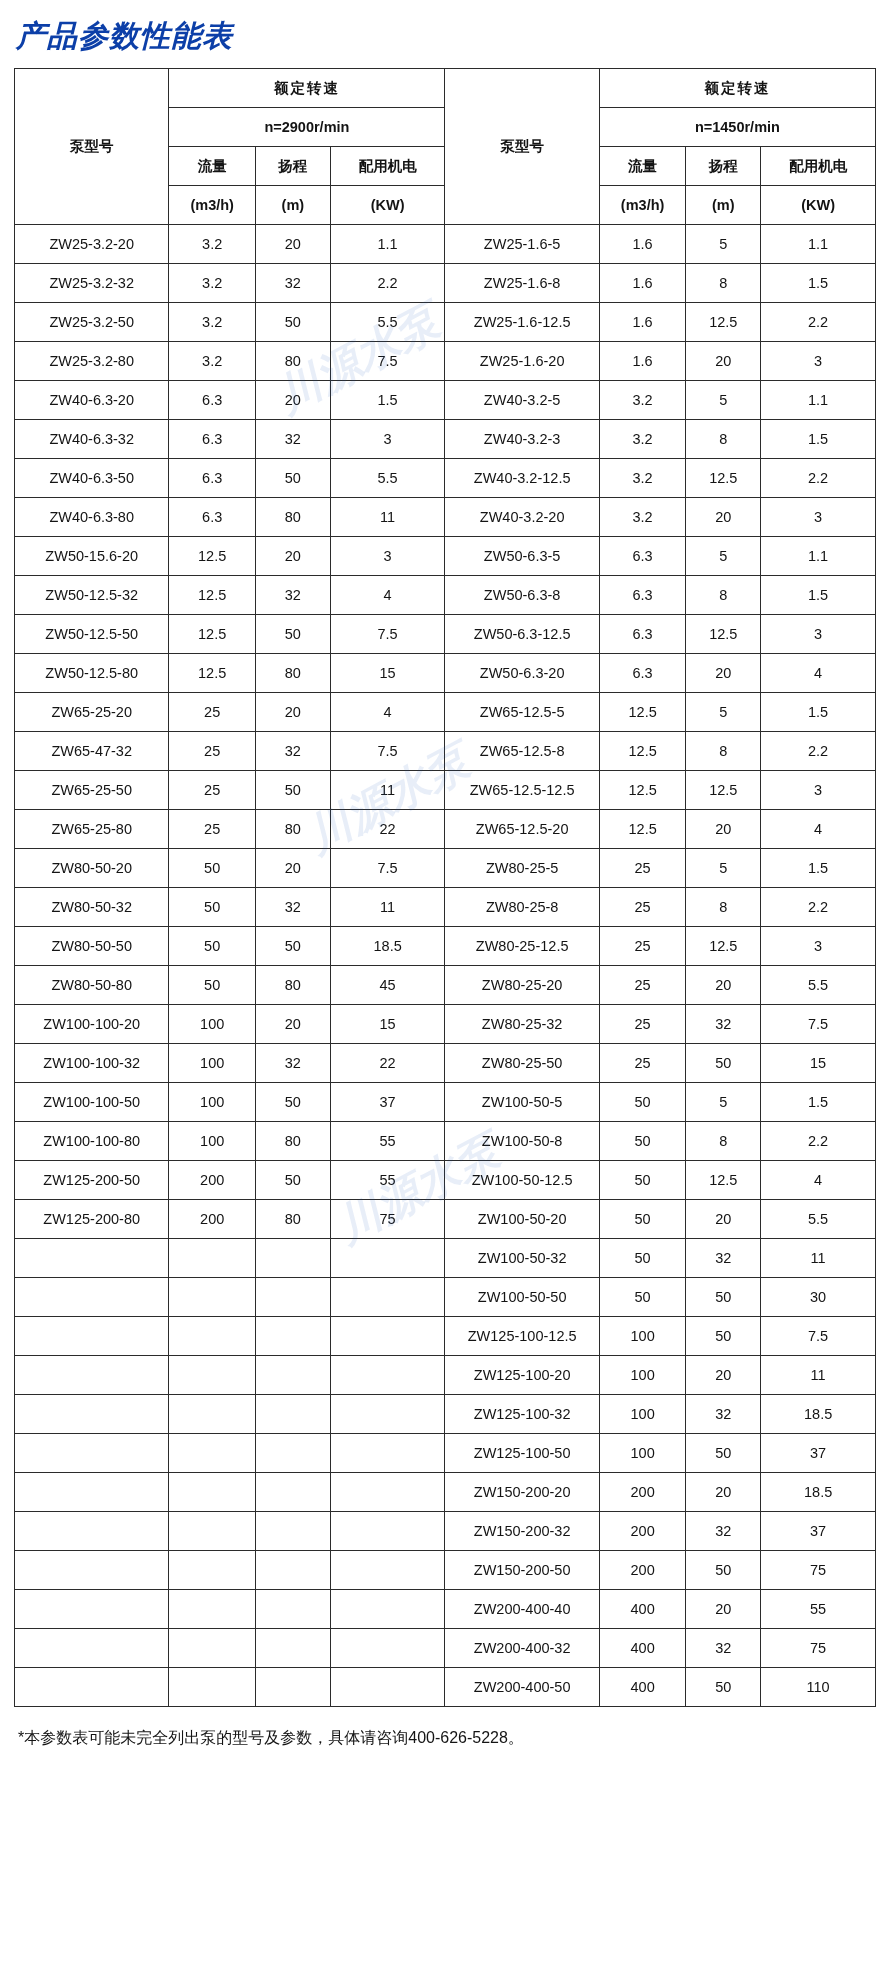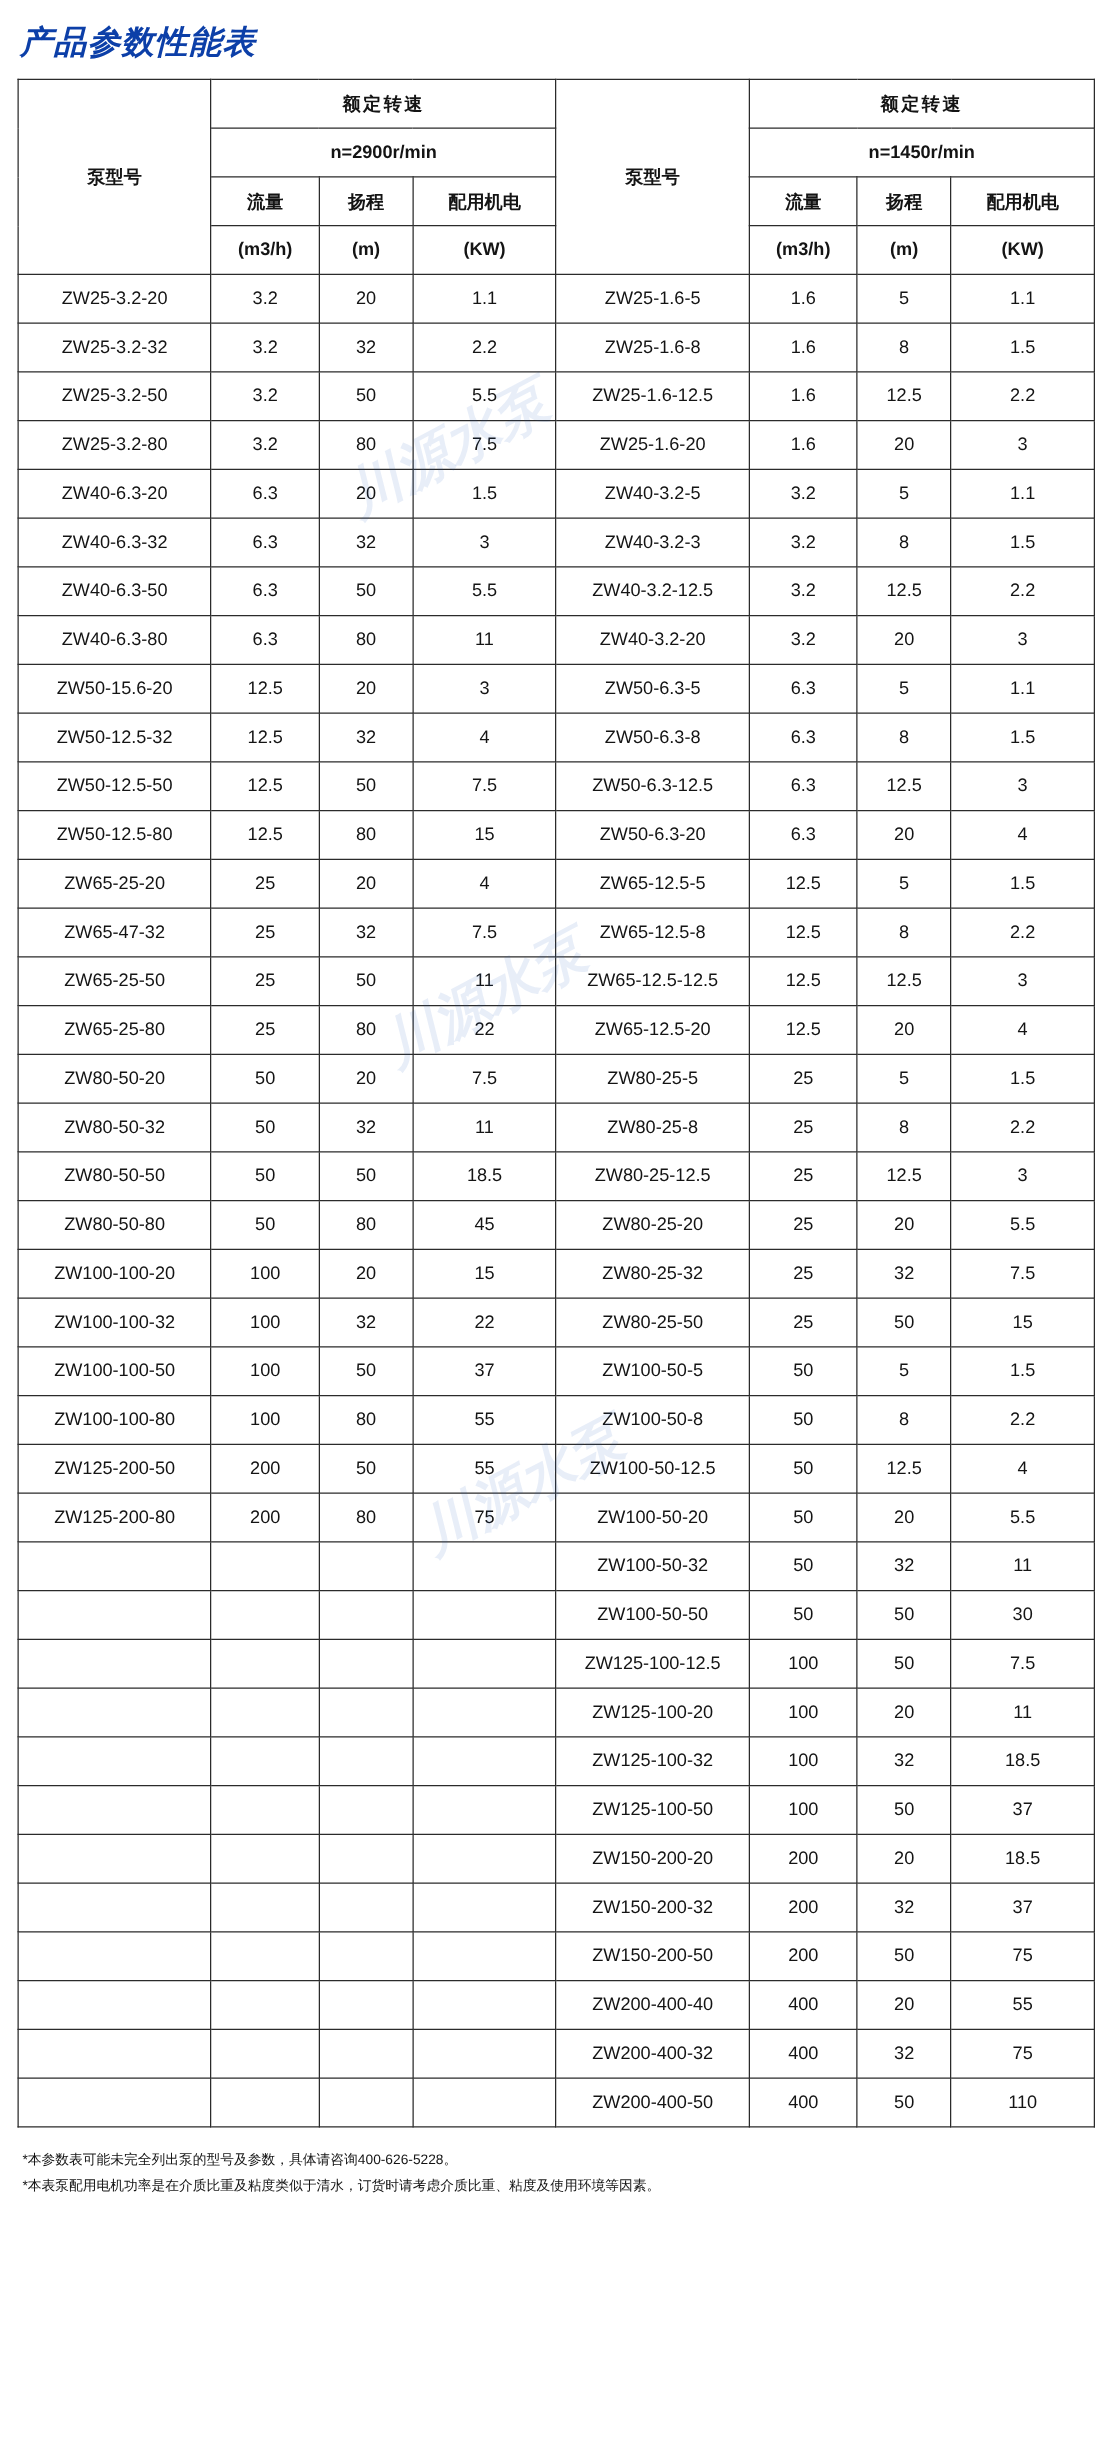--- a/index.html
+++ b/index.html
@@ -14,21 +14,21 @@
     color: #1b1b1b;
     position: relative;
   }
   .page {
     width: 890px;
     box-sizing: border-box;
     padding: 18px 14px 10px 14px;
     position: relative;
   }
   .title {
-    font-size: 26px;
+    font-size: 30px;
     font-weight: bold;
     font-style: italic;
     color: #0c3fa8;
     letter-spacing: 1px;
     margin: 0 0 14px 2px;
     line-height: 1.2;
   }
   table.spec {
     border-collapse: collapse;
     width: 862px;
@@ -55,21 +55,21 @@
   .hdr-speed {
     letter-spacing: 2px;
   }
   .col-model { width: 132px; }
   .col-q { width: 74px; }
   .col-h { width: 64px; }
   .col-kw { width: 98px; }
   .notes {
     margin-top: 16px;
     margin-left: 4px;
-    font-size: 11px;
+    font-size: 16px;
     line-height: 1.9;
     color: #141414;
   }
   .wm {
     position: absolute;
     color: rgba(30, 90, 190, 0.10);
     font-size: 44px;
     font-weight: bold;
     font-style: italic;
     transform: rotate(-28deg);
@@ -511,16 +511,15 @@
           <td>ZW200-400-50</td>
           <td>400</td>
           <td>50</td>
           <td>110</td>
         </tr>
       </tbody>
   </table>
 
   <div class="notes">
     <div>*本参数表可能未完全列出泵的型号及参数，具体请咨询400-626-5228。</div>
-    <div>*本表泵配用电机功率是在介质比重及粘度类似于清水，订货时请考虑介质比重、粘度及使用环境等因素。</div>
   </div>
 
 </div>
 
 </body></html>

